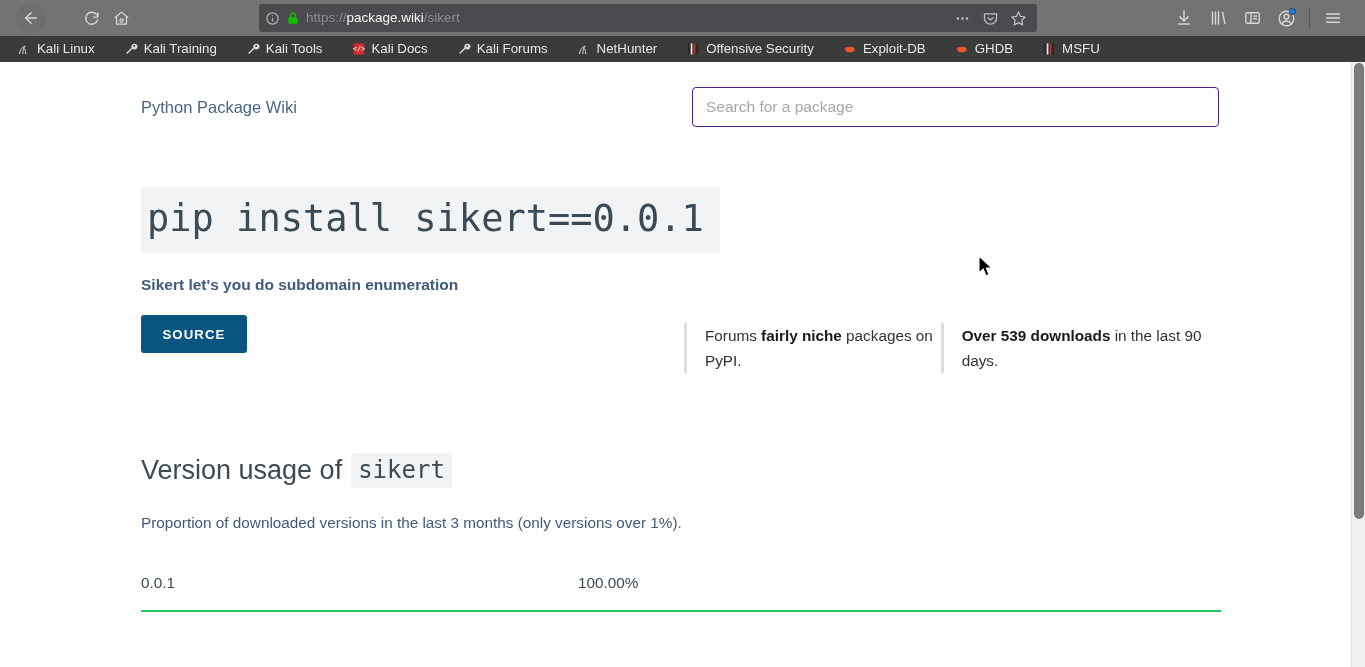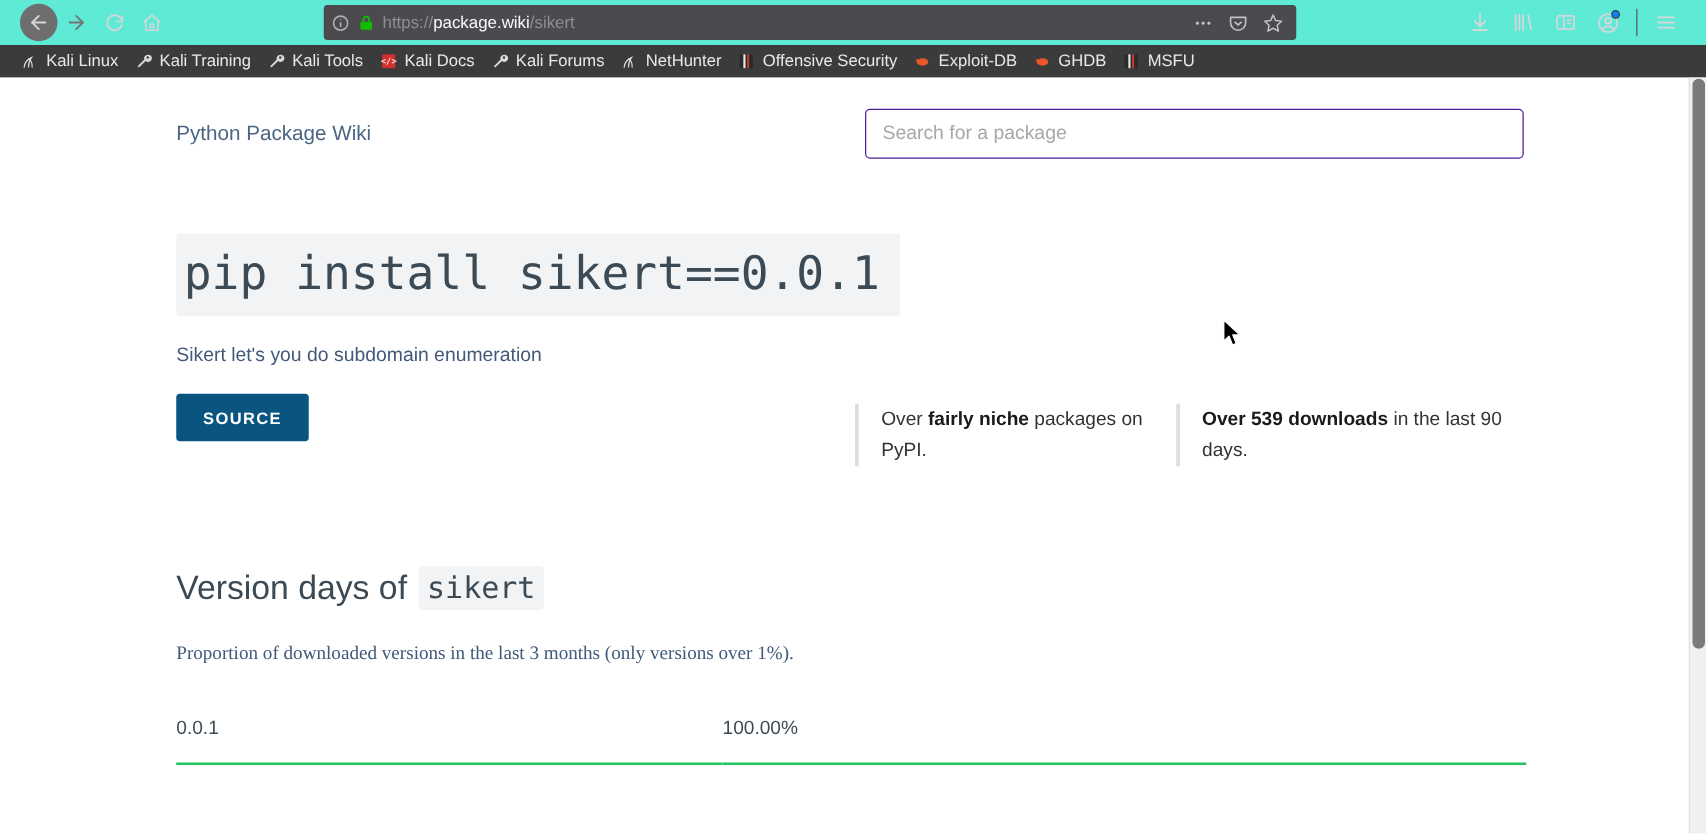--- a/index.html
+++ b/index.html
@@ -12,21 +12,21 @@
 
   
   #browser-chrome {
     background: #3b3b3b;
     width: 1365px;
   }
   #nav-toolbar {
     height: 36px;
     display: flex;
     align-items: center;
-    background: #5eead4;
+    background: #737373;
     padding: 0 16px;
   }
   .nav-btn {
     width: 30px; height: 30px;
     display: flex; align-items: center; justify-content: center;
     border-radius: 50%;
     flex: 0 0 auto;
     color: #d7d7db;
   }
   .nav-btn.active-bg { background: #6e6e6e; }
@@ -87,21 +87,21 @@
     border: 1px solid #3b3b3b;
   }
 
   
   #bookmarks-bar {
     height: 26px;
     background: #3b3b3b;
     display: flex;
     align-items: center;
     padding: 0 10px;
-    gap: 0px;
+    gap: 16px;
   }
   .bookmark {
     display: flex;
     align-items: center;
     gap: 5px;
     padding: 2px 6px;
     border-radius: 2px;
     white-space: nowrap;
   }
   .bookmark .bm-label {
@@ -169,20 +169,21 @@
     color: #3b4a54;
     line-height: 52px;
     white-space: nowrap;
   }
 
   #desc {
     margin-top: 21px;
     font-size: 15.5px;
     color: #41597a;
     line-height: 22px;
+    font-weight: bold;
   }
 
   #mid-row {
     display: flex;
     align-items: flex-start;
     margin-top: 19px;
     height: 70px;
   }
   #source-btn {
     display: inline-flex;
@@ -233,21 +234,20 @@
     border-radius: 3px;
     padding: 2px 7px 3px 7px;
     color: #3b4a54;
     line-height: 30px;
   }
   #version-sub {
     margin-top: 24px;
     font-size: 15.3px;
     color: #41597a;
     line-height: 22px;
-    font-family: Liberation Serif, serif;
   }
   #version-table {
     margin-top: 32px;
     width: 1080px;
     border-collapse: collapse;
   }
   #version-table td {
     font-size: 15.3px;
     color: #3b4a54;
     padding: 6px 0 16px 0;
@@ -522,27 +522,27 @@
       </div>
 
       <div id="pip-block">pip install sikert==0.0.1</div>
 
       <div id="desc">Sikert let's you do subdomain enumeration</div>
 
       <div id="mid-row">
         <button id="source-btn">SOURCE</button>
 
         <div id="stats">
-          <div class="stat"><span>Over </span><b>fairly niche</b><span> packages on PyPI.</span></div>
+          <div class="stat"><span>Forums </span><b>fairly niche</b><span> packages on PyPI.</span></div>
           <div class="stat"><span></span><b>Over 539 downloads</b><span> in the last 90 days.</span></div>
         </div>
       </div>
 
       <h2 id="version-heading">
-        <span>Version days of</span>
+        <span>Version usage of</span>
         <span class="code-inline">sikert</span>
       </h2>
 
       <div id="version-sub">Proportion of downloaded versions in the last 3 months (only versions over 1%).</div>
 
       <table id="version-table">
         <tbody>
           <tr>
             <td class="ver">0.0.1</td>
             <td class="pct">100.00%</td>

